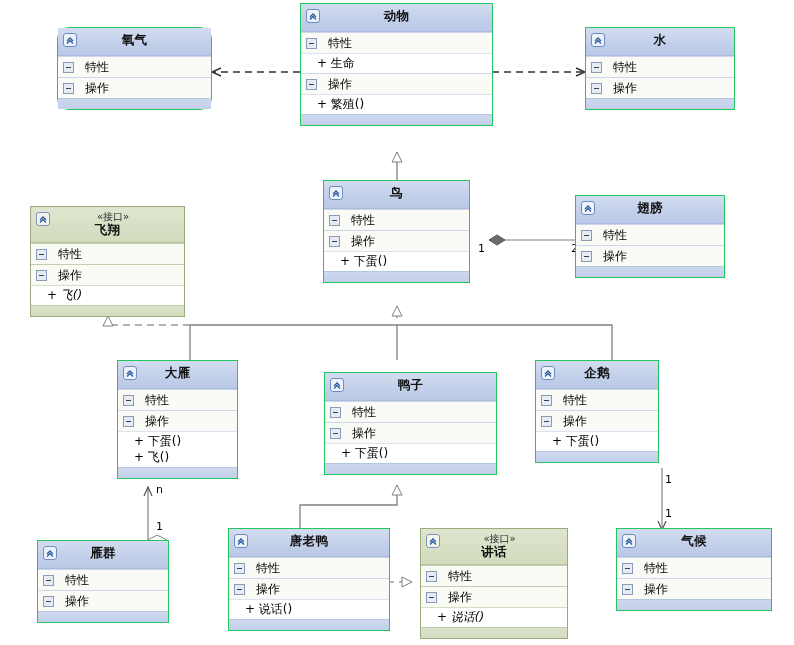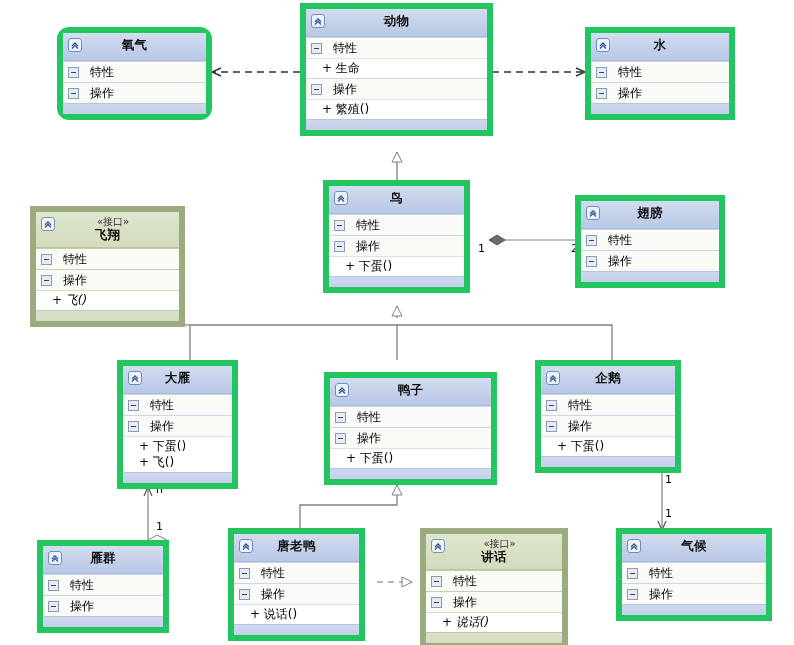--- a/index.html
+++ b/index.html
@@ -25,21 +25,21 @@
     top: 0;
     width: 794px;
     height: 645px;
     pointer-events: none;
   }
 
   
   .uml {
     position: absolute;
     box-sizing: border-box;
-    border: 6px solid #22c55e;
+    border: 1px solid #22c55e;
     background: #ffffff;
     box-shadow: 0 0 0 0 transparent;
   }
   .uml.iface {
     border-color: #9aab7e;
   }
 
   .uml-header {
     position: relative;
     box-sizing: border-box;
@@ -417,21 +417,21 @@
     <div class="uml-compart">
       <span class="expander"></span>
       <span class="compart-label">操作</span>
     </div>
     <div class="uml-members">
       <div class="member">+ 下蛋()</div>
     </div>
     <div class="uml-footer"></div>
   </div>
 
-  <div class="uml" style="left:535px; top:360px; width:146px;">
+  <div class="uml" style="left:535px; top:360px; width:124px;">
     <div class="uml-header">
       <span class="hdr-icon">
         <svg width="12" height="12" viewBox="0 0 12 12">
             <path d="M3,7 L6,4 L9,7" fill="none" stroke="#2c5aa0" stroke-width="1.3"></path>
             <path d="M3,9.5 L6,6.5 L9,9.5" fill="none" stroke="#2c5aa0" stroke-width="1.3"></path>
           </svg>
       </span>
       <span class="cname">企鹅</span>
     </div>
     <div class="uml-compart">
@@ -462,21 +462,21 @@
       <span class="expander"></span>
       <span class="compart-label">特性</span>
     </div>
     <div class="uml-compart">
       <span class="expander"></span>
       <span class="compart-label">操作</span>
     </div>
     <div class="uml-footer"></div>
   </div>
 
-  <div class="uml" style="left:228px; top:528px; width:137px;">
+  <div class="uml" style="left:228px; top:528px; width:162px;">
     <div class="uml-header">
       <span class="hdr-icon">
         <svg width="12" height="12" viewBox="0 0 12 12">
             <path d="M3,7 L6,4 L9,7" fill="none" stroke="#2c5aa0" stroke-width="1.3"></path>
             <path d="M3,9.5 L6,6.5 L9,9.5" fill="none" stroke="#2c5aa0" stroke-width="1.3"></path>
           </svg>
       </span>
       <span class="cname">唐老鸭</span>
     </div>
     <div class="uml-compart">

